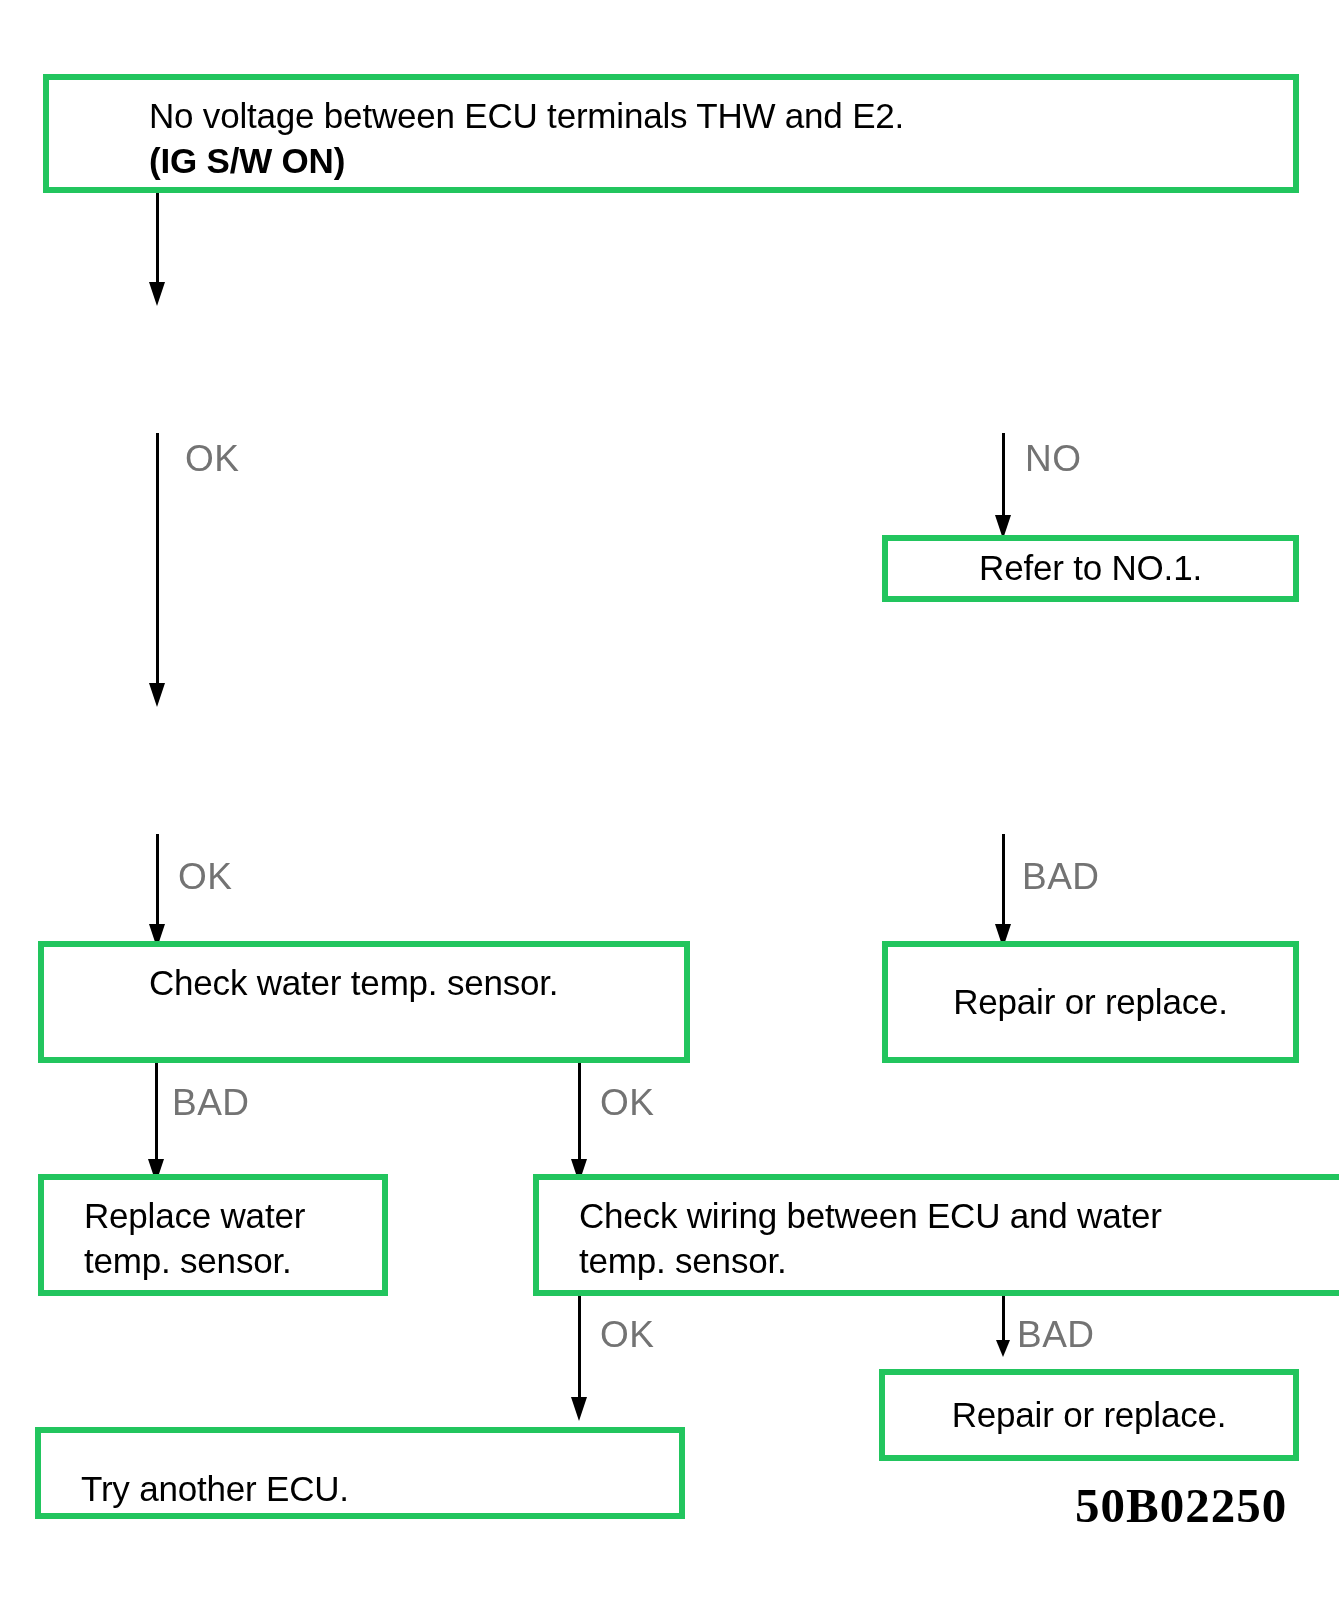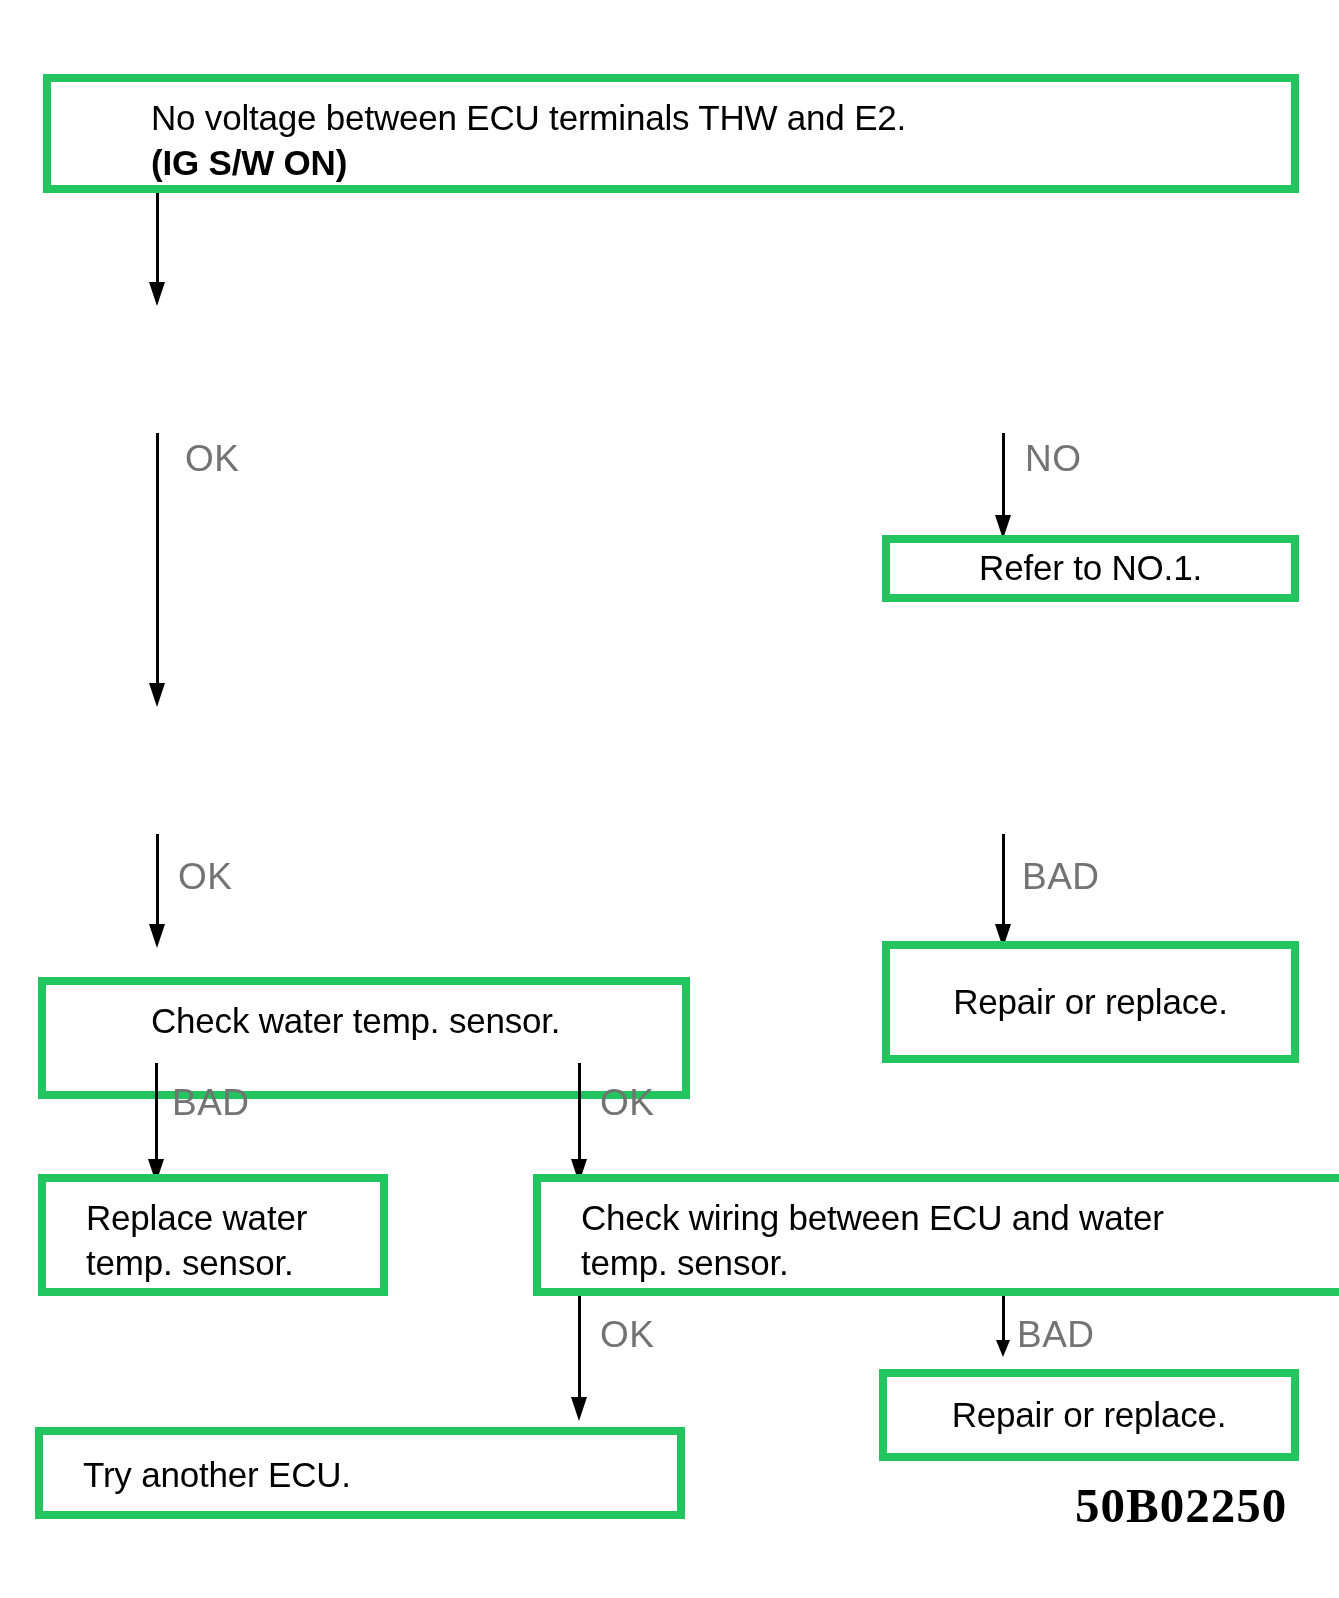--- a/index.html
+++ b/index.html
@@ -11,21 +11,21 @@
     position: relative;
     width: 1339px;
     height: 1598px;
     background: #ffffff;
     font-family: "Liberation Sans", sans-serif;
     overflow: hidden;
   }
   .box {
     position: absolute;
     box-sizing: border-box;
-    border: 8px solid #22c55e;
+    border: 6px solid #22c55e;
     background: #ffffff;
     color: #000000;
     font-size: 35px;
     line-height: 1.28;
     font-weight: 400;
     letter-spacing: -0.2px;
   }
   .box .txt {
     display: block;
     white-space: pre-line;
@@ -110,21 +110,21 @@
 
 
   <div class="vline" style="left:156px; top:834px; height:94px;"></div>
   <div class="arrowhead" style="left:149px; top:924px;"></div>
   <div class="edge-label" style="left:178px; top:856px;">OK</div>
 
   <div class="vline" style="left:1002px; top:834px; height:94px;"></div>
   <div class="arrowhead" style="left:995px; top:924px;"></div>
   <div class="edge-label" style="left:1022px; top:856px;">BAD</div>
 
-  <div class="box indent" style="left:38px; top:941px; width:652px; height:122px;margin-top:36px;">
+  <div class="box indent" style="left:38px; top:941px; width:652px; height:122px;">
     <span class="txt" style="padding-left:105px;">Check water temp. sensor.</span>
   </div>
 
   <div class="box center" style="left:882px; top:941px; width:417px; height:122px;">
     <span class="txt">Repair or replace.</span>
   </div>
 
   <div class="vline" style="left:155px; top:1063px; height:100px;"></div>
   <div class="arrowhead" style="left:148px; top:1159px;"></div>
   <div class="edge-label" style="left:172px; top:1082px;">BAD</div>
@@ -149,18 +149,18 @@
 
   <div class="vline" style="left:1002px; top:1296px; height:50px;"></div>
   <div class="arrowhead short" style="left:996px; top:1340px;"></div>
   <div class="edge-label" style="left:1017px; top:1314px;">BAD</div>
 
   <div class="box center" style="left:879px; top:1369px; width:420px; height:92px;">
     <span class="txt">Repair or replace.</span>
   </div>
 
   <div class="box indent-sm" style="left:35px; top:1427px; width:650px; height:92px;">
-    <span class="txt" style="padding-top:18px;">Try another ECU.</span>
+    <span class="txt" style="padding-top:34px;">Try another ECU.</span>
   </div>
 
   <div class="fig-code" style="left:1075px; top:1477px;">50B02250</div>
 
 </div>
 
 </body></html>

